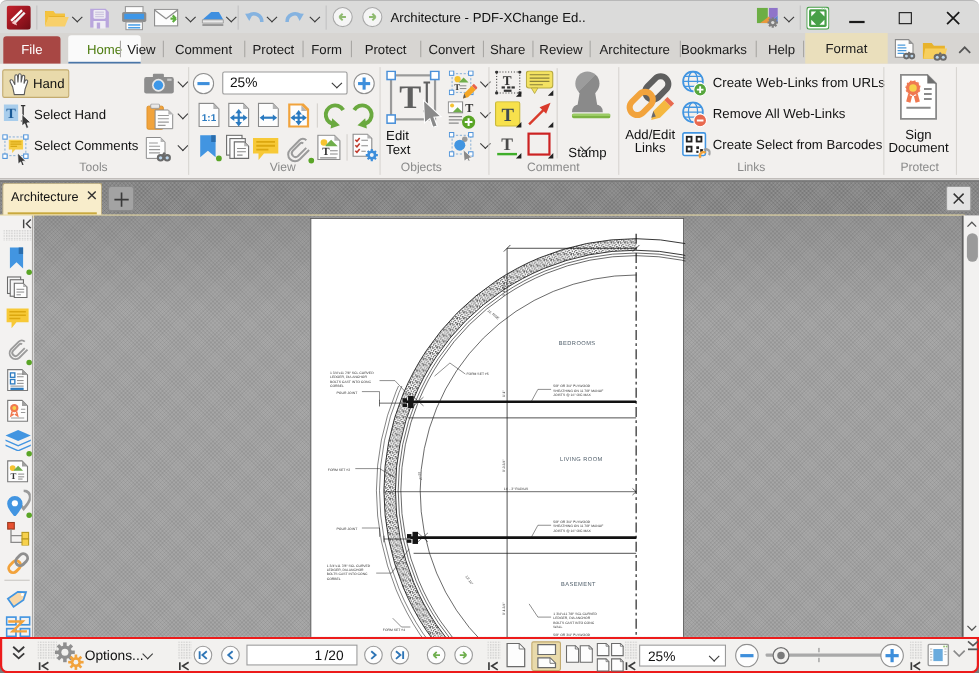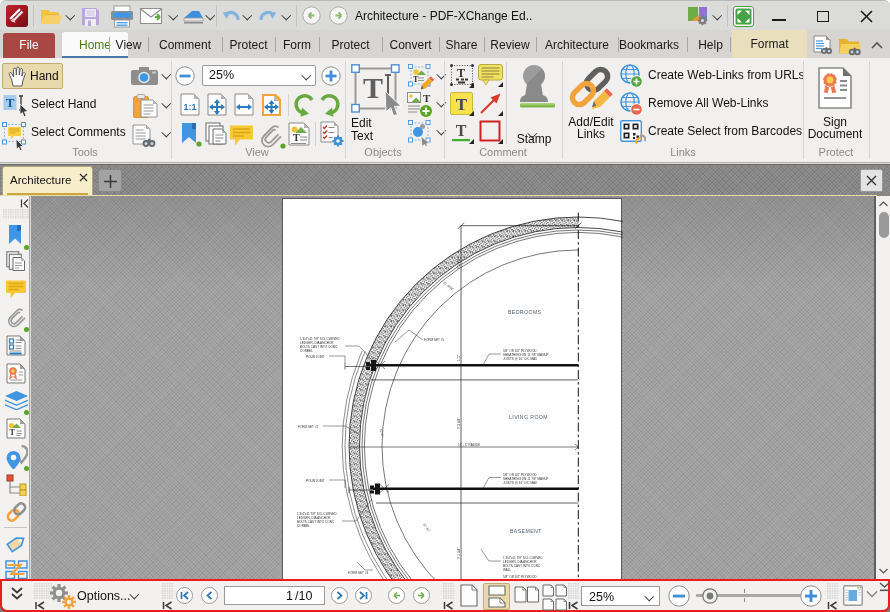--- a/index.html
+++ b/index.html
@@ -916,21 +916,21 @@
   <div class="navcirc" style="left:174px;top:6px"></div>
   <svg class="abs" style="left:174px;top:6px" width="17" height="17">
       <path d="M5.5 5 v7 M12 5 L8 8.5 L12 12" stroke="#2e75b6" stroke-width="1.7" fill="none"></path>
     </svg>
   <div class="navcirc" style="left:199px;top:6px"></div>
   <svg class="abs" style="left:199px;top:6px" width="17" height="17">
       <path d="M10.5 5 L6.5 8.5 L10.5 12" stroke="#2e75b6" stroke-width="1.7" fill="none"></path>
     </svg>
   <div class="abs" style="left:222px;top:5px;width:101px;height:19px;background:#fff;border:1px solid #9a9a9a">
     <span class="abs" style="left:61px;top:2px;font-size:12.5px;color:#111">1</span>
-    <span class="abs" style="left:70px;top:2px;font-size:12.5px;color:#111">/10</span>
+    <span class="abs" style="left:70px;top:2px;font-size:12.5px;color:#111">/20</span>
   </div>
   <div class="navcirc" style="left:329px;top:6px"></div>
   <svg class="abs" style="left:329px;top:6px" width="17" height="17">
       <path d="M6.5 5 L10.5 8.5 L6.5 12" stroke="#2e75b6" stroke-width="1.7" fill="none"></path>
     </svg>
   <div class="navcirc" style="left:353px;top:6px"></div>
   <svg class="abs" style="left:353px;top:6px" width="17" height="17">
       <path d="M11.5 5 v7 M5 5 L9 8.5 L5 12" stroke="#2e75b6" stroke-width="1.7" fill="none"></path>
     </svg>
   <div class="navcirc" style="left:386px;top:6px"></div>

